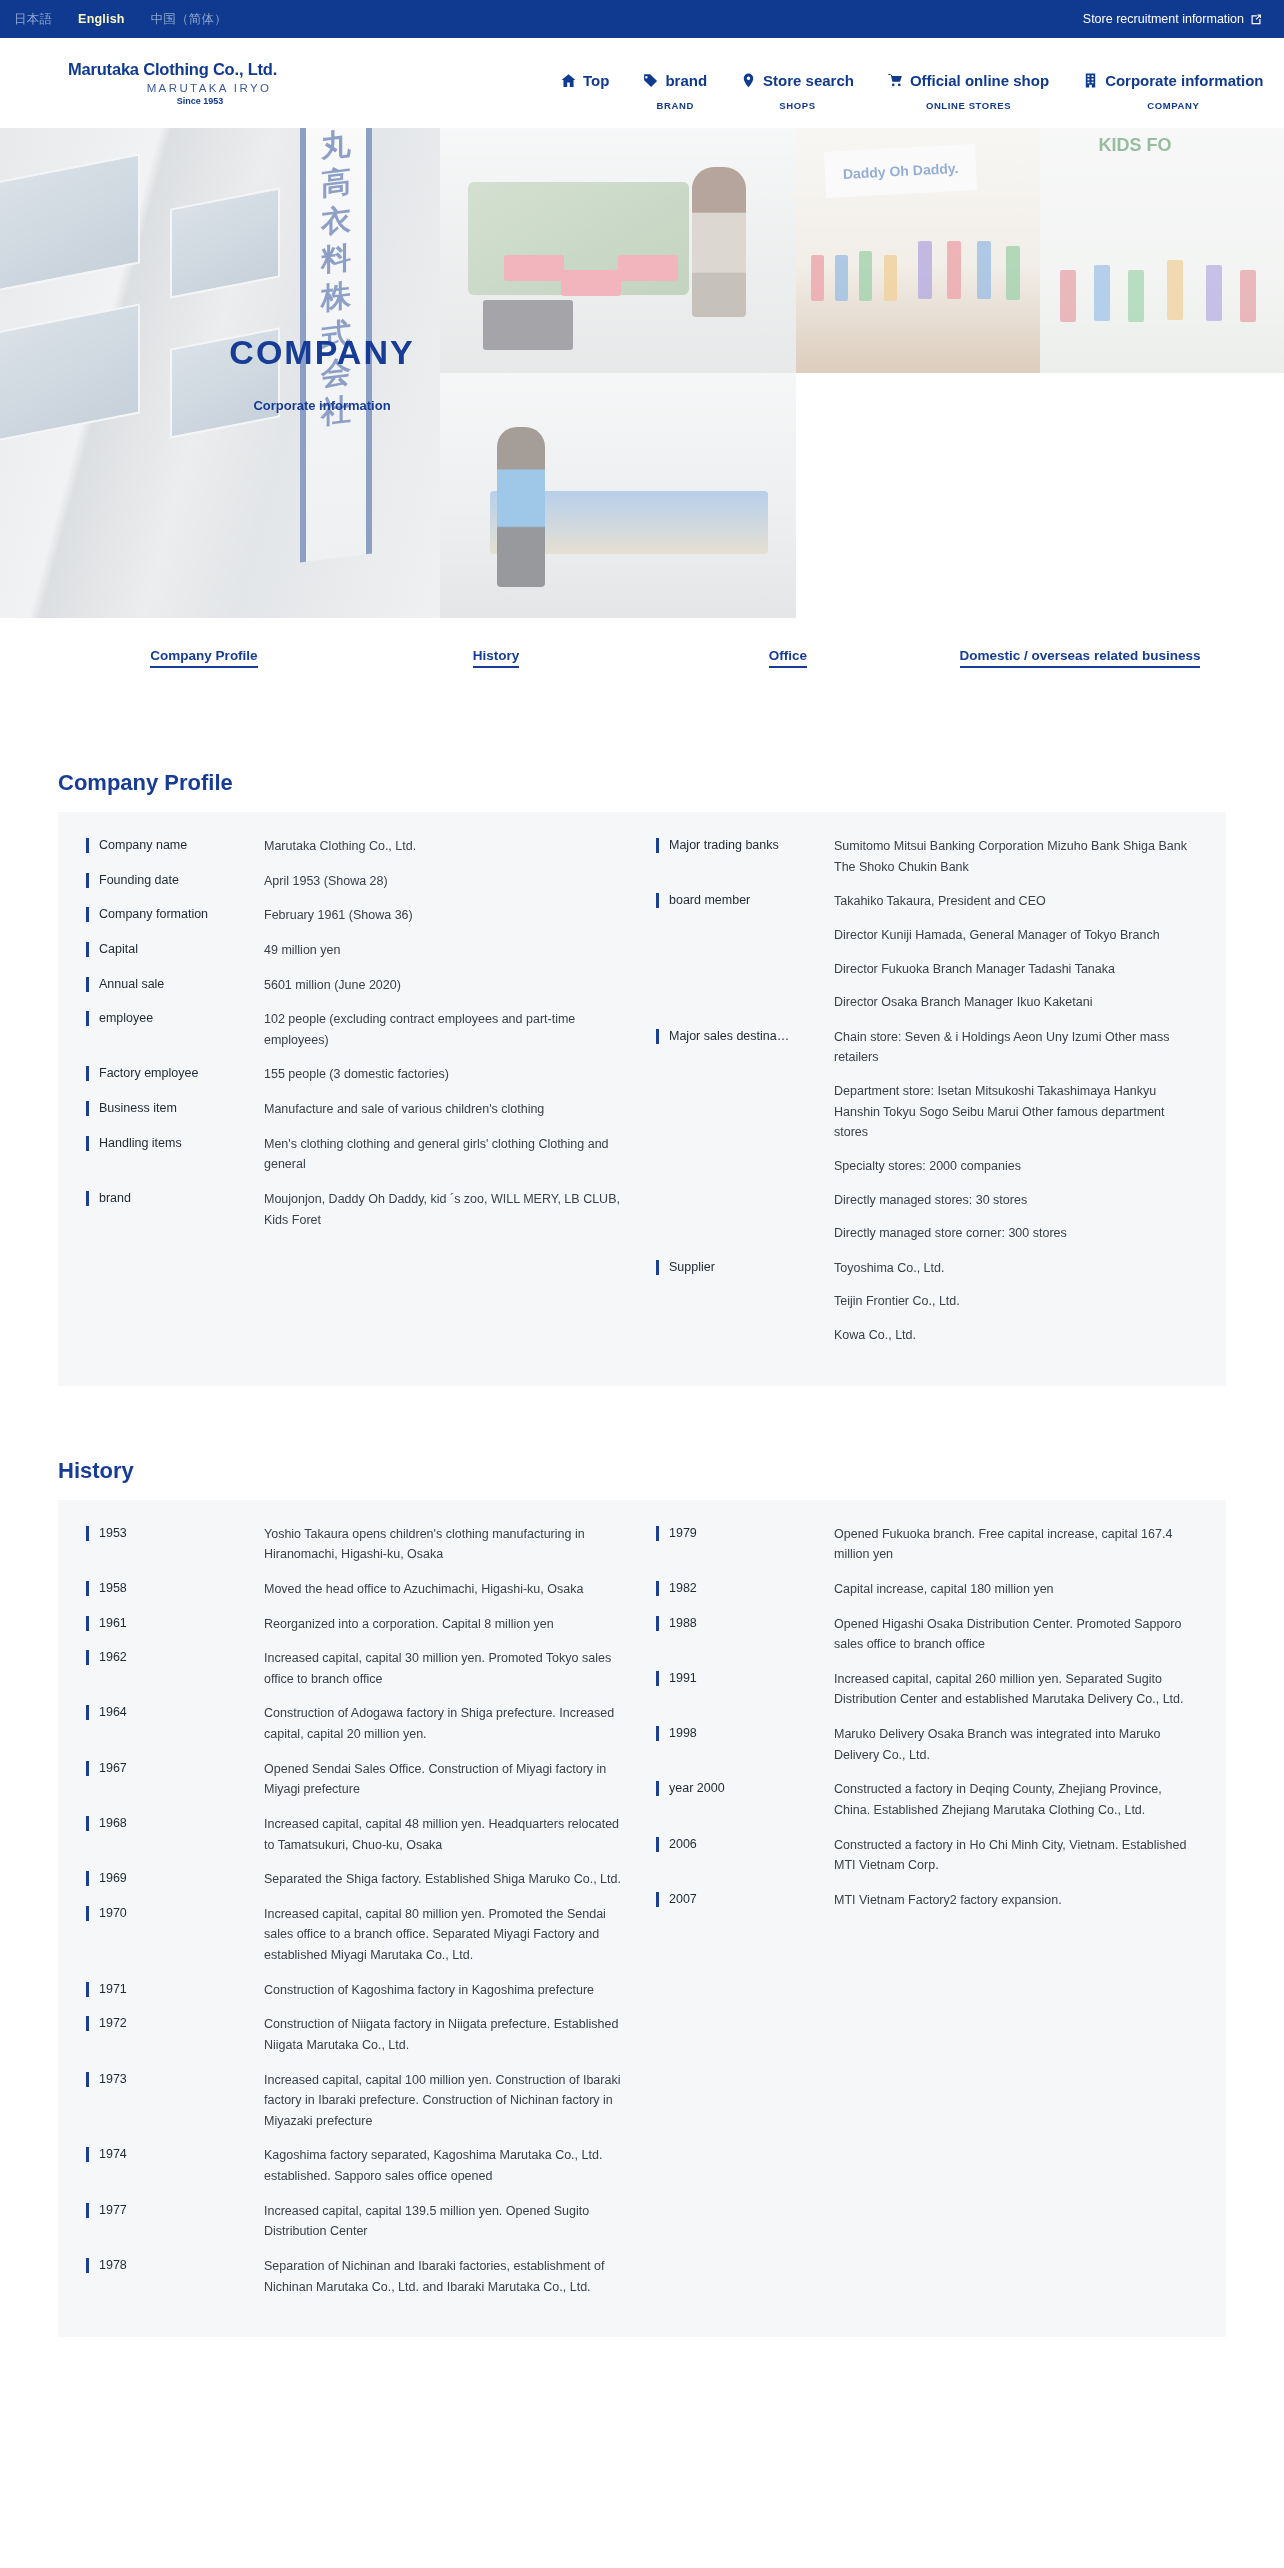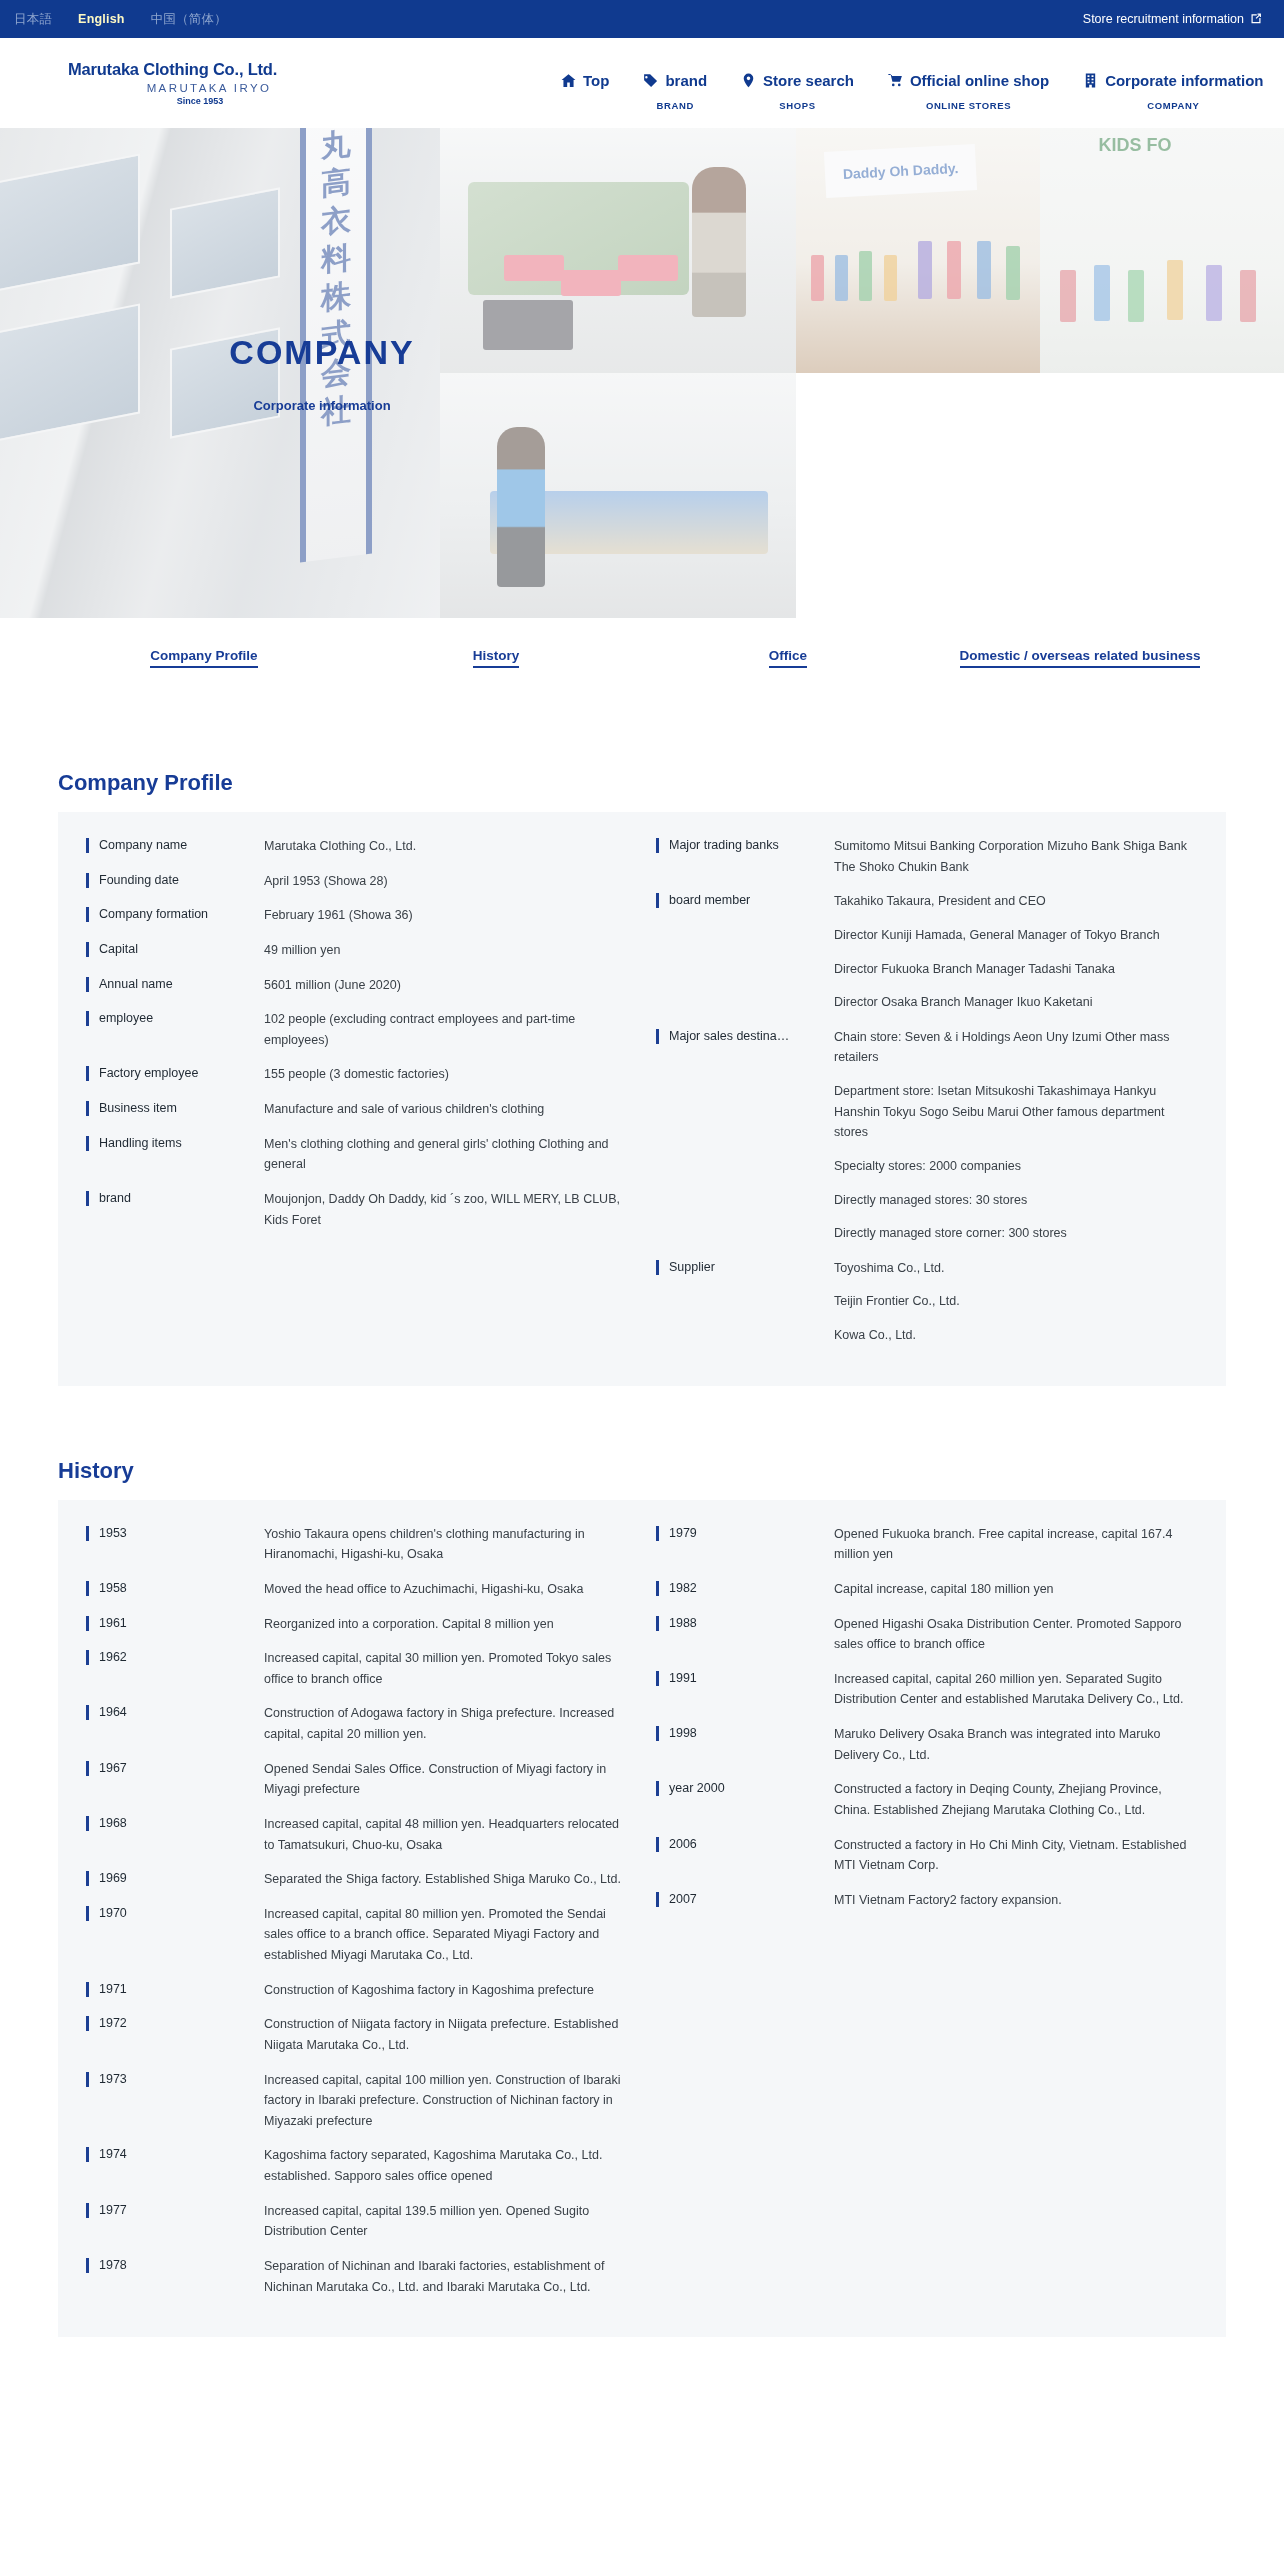--- a/index.html
+++ b/index.html
@@ -24,21 +24,21 @@
   .lang-item {
     font-size: 12.5px;
     color: #8fa6cf;
     letter-spacing: .2px;
     white-space: nowrap;
     cursor: pointer;
   }
   .lang-item.active { color: #fef9c3; font-weight: 700; }
   .recruit-link {
     display: flex;
-    align-items: flex-start;
+    align-items: center;
     gap: 6px;
     color: #ffffff;
     font-size: 12.5px;
     white-space: nowrap;
     cursor: pointer;
   }
   .ext-icon { width: 12px; height: 12px; display: inline-block; }
 
   
   .header {
@@ -518,21 +518,21 @@
             <span class="bar"></span>
             <span class="txt">Capital</span>
           </div>
           <div class="dvalue">
             <p>49 million yen</p>
           </div>
         </div>
         <div class="drow">
           <div class="dlabel">
             <span class="bar"></span>
-            <span class="txt">Annual name</span>
+            <span class="txt">Annual sale</span>
           </div>
           <div class="dvalue">
             <p>5601 million (June 2020)</p>
           </div>
         </div>
         <div class="drow">
           <div class="dlabel">
             <span class="bar"></span>
             <span class="txt">employee</span>
           </div>

